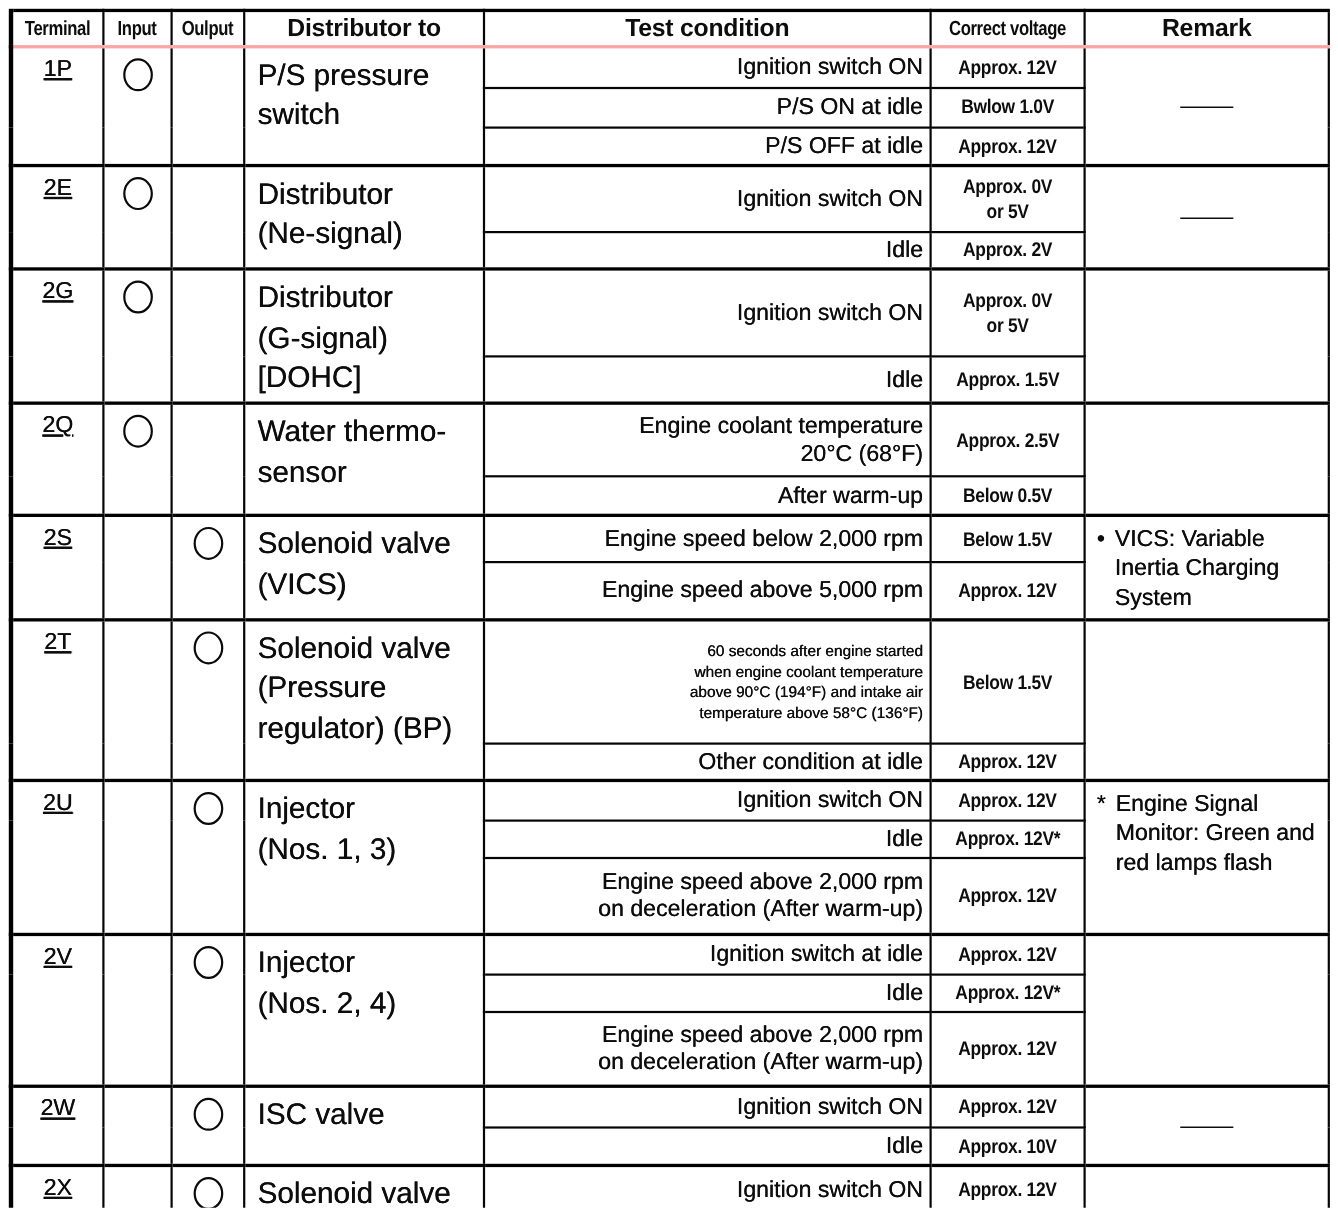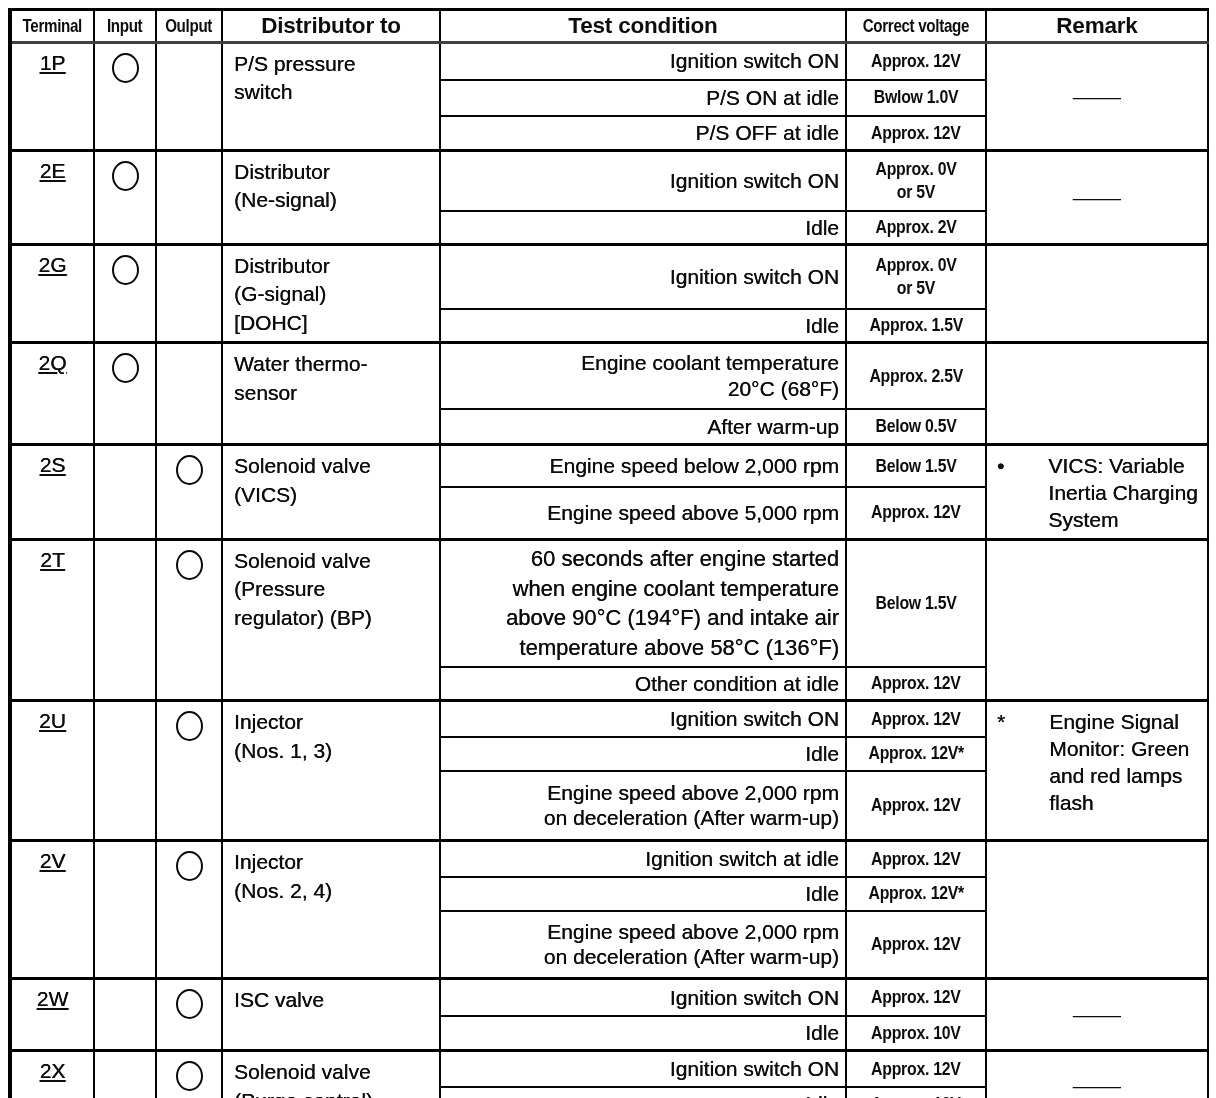--- a/index.html
+++ b/index.html
@@ -21,21 +21,21 @@
     border-left:4px solid #000;
     background:#fff;
   }
   .vtab th, .vtab td {
     border:2px solid #050505;
     padding:2px 6px;
     vertical-align:top;
     overflow:hidden;
   }
   tr.grp > td { border-top:3px solid #000; }
-  tr.head > th { border-bottom:3px solid #404040; vertical-align:middle; text-align:center; padding:2px 2px; }
+  tr.head > th { border-bottom:3px solid #fca5a5; vertical-align:middle; text-align:center; padding:2px 2px; }
 
   .htext-sm {
     display:inline-block;
     font-weight:700;
     font-size:18.5px;
     letter-spacing:-0.4px;
     transform:scaleX(0.82);
     transform-origin:center;
     white-space:nowrap;
   }
@@ -50,36 +50,36 @@
   }
   td.marker { text-align:center; padding-top:9px; }
   .circle {
     display:inline-block;
     width:23px; height:26px;
     border:2.5px solid #0a0a0a;
     border-radius:50%;
     background:transparent;
   }
   td.connection {
-    font-size:21px;
+    font-size:27px;
     line-height:1.35;
     padding:6px 4px 4px 11px;
     white-space:pre-line;
     text-shadow:0.3px 0 0 currentColor;
   }
   td.cond {
     font-size:21px;
     line-height:1.22;
     vertical-align:middle;
     padding:3px 6px 3px 12px;
     white-space:pre-line;
     text-shadow:0.3px 0 0 currentColor;
     text-align:right;
   }
-  td.cond.small { font-size:22px; line-height:1.35; }
+  td.cond.small { font-size:14px; line-height:1.35; }
   td.volt { text-align:center; vertical-align:middle; padding:2px 14px;text-decoration:underline; }
   .vtext {
     display:inline-block;
     font-weight:700;
     font-size:18px;
     letter-spacing:-0.3px;
     transform:scaleX(0.88);
     transform-origin:center;
     white-space:pre-line;
     line-height:1.25;
@@ -96,21 +96,21 @@
   .note {
     display:flex;
     gap:9px;
     align-items:flex-start;
     padding:5px 0 2px 4px;
     line-height:1.28;
     font-size:21px;
     text-shadow:0.3px 0 0 currentColor;
   }
   .note .note-marker { flex:0 0 auto; }
-  .note .note-text { flex:1 1 auto;margin-left:35px; }
+  .note .note-text { flex:1 1 auto; }
 </style>
 </head>
 <body>
 
 <div class="page">
 <table class="vtab">
   <colgroup>
     <col style="width:84px">
         <col style="width:62px">
         <col style="width:66px">

